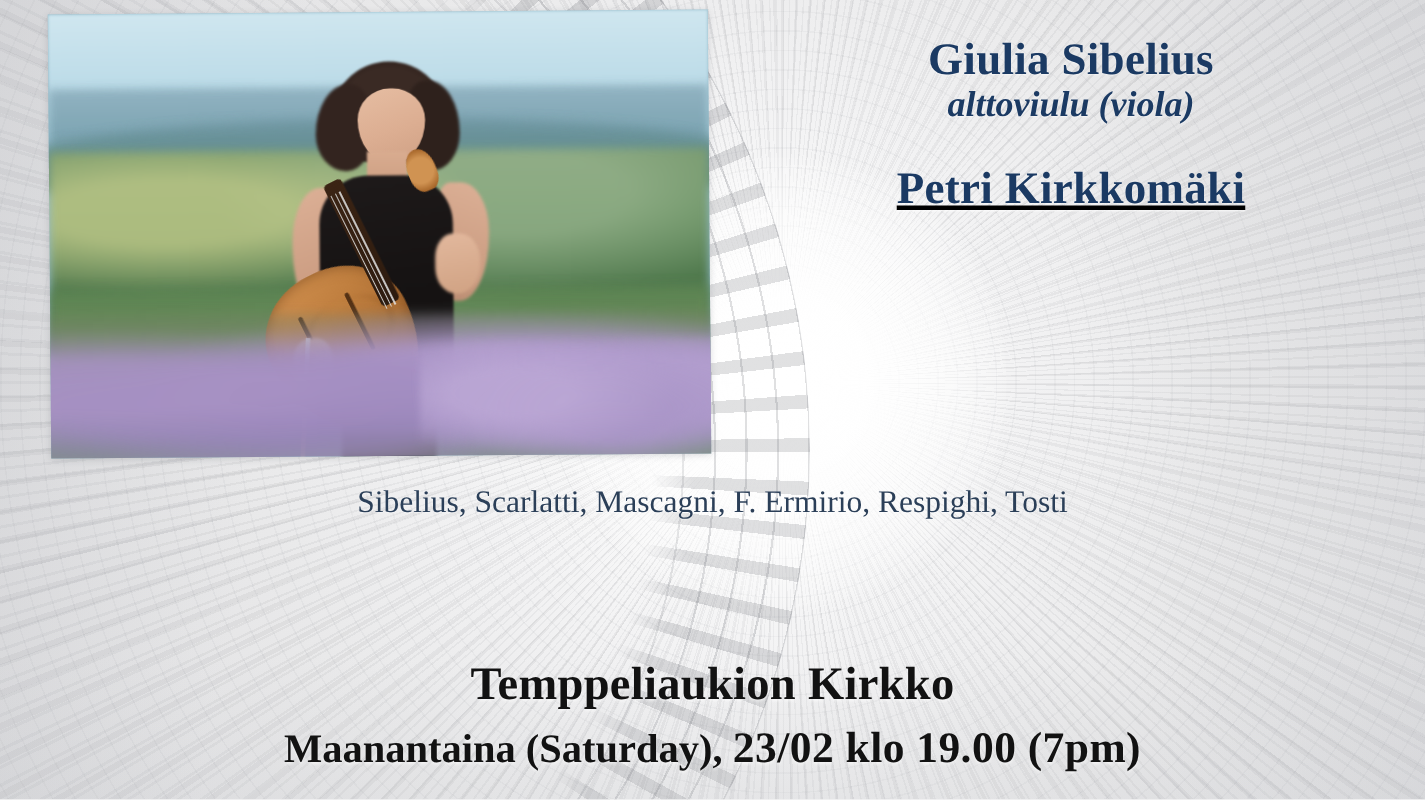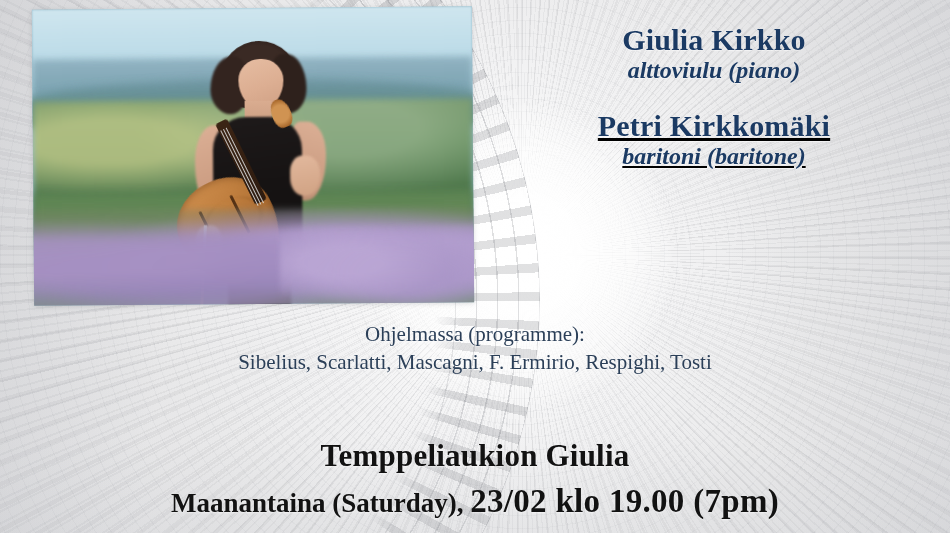--- a/index.html
+++ b/index.html
@@ -289,21 +289,21 @@
     font-weight:bold;color:#121212;font-size:31px;letter-spacing:.2px;
     text-shadow:0 1px 2px rgba(255,255,255,.6);
   }
   .datetime{
     position:absolute;left:40px;top:483px;width:870px;text-align:center;
     font-family:"Liberation Serif",serif;
     font-weight:bold;color:#121212;white-space:nowrap;
     text-shadow:0 1px 2px rgba(255,255,255,.6);
   }
   .datetime .day{font-size:27px;}
-  .datetime .time{font-size:33px;letter-spacing:.3px;}
+  .datetime .time{font-size:29px;letter-spacing:.3px;}
 </style>
 </head>
 <body>
 
 <div id="poster">
 
   <div class="bg-layer bg-base"></div>
   <div class="bg-layer bg-rings"></div>
   <div class="bg-layer bg-spokes"></div>
   <div class="bg-layer bg-spokes2"></div>
@@ -342,36 +342,34 @@
         <div class="viola-hand2"></div>
         <div class="bow"></div>
       </div>
 
       <div class="ph-lav"></div>
       <div class="ph-lav2"></div>
     </div>
   </div>
 
   <div class="perf" id="perf0">
-    <div class="name">Giulia Kirkko</div>
-    <div class="role">alttoviulu (piano)</div>
+    <div class="name">Giulia Sibelius</div>
+    <div class="role">alttoviulu (viola)</div>
   </div>
 
   <div class="perf" id="perf1">
     <div class="name">Petri Kirkkomäki</div>
-    <div class="role">baritoni (baritone)</div>
   </div>
 
   <div class="perf" id="perf2">
   </div>
 
   <div class="programme">
-    <div class="pl1">Ohjelmassa (programme):</div>
     <div class="pl2">Sibelius, Scarlatti, Mascagni, F. Ermirio, Respighi, Tosti</div>
   </div>
 
-  <div class="venue">Temppeliaukion Giulia</div>
+  <div class="venue">Temppeliaukion Kirkko</div>
 
   <div class="datetime">
     <span class="day">Maanantaina (Saturday), </span><span class="time">23/02 klo 19.00 (7pm)</span>
   </div>
 
 </div>
 
 </body></html>

